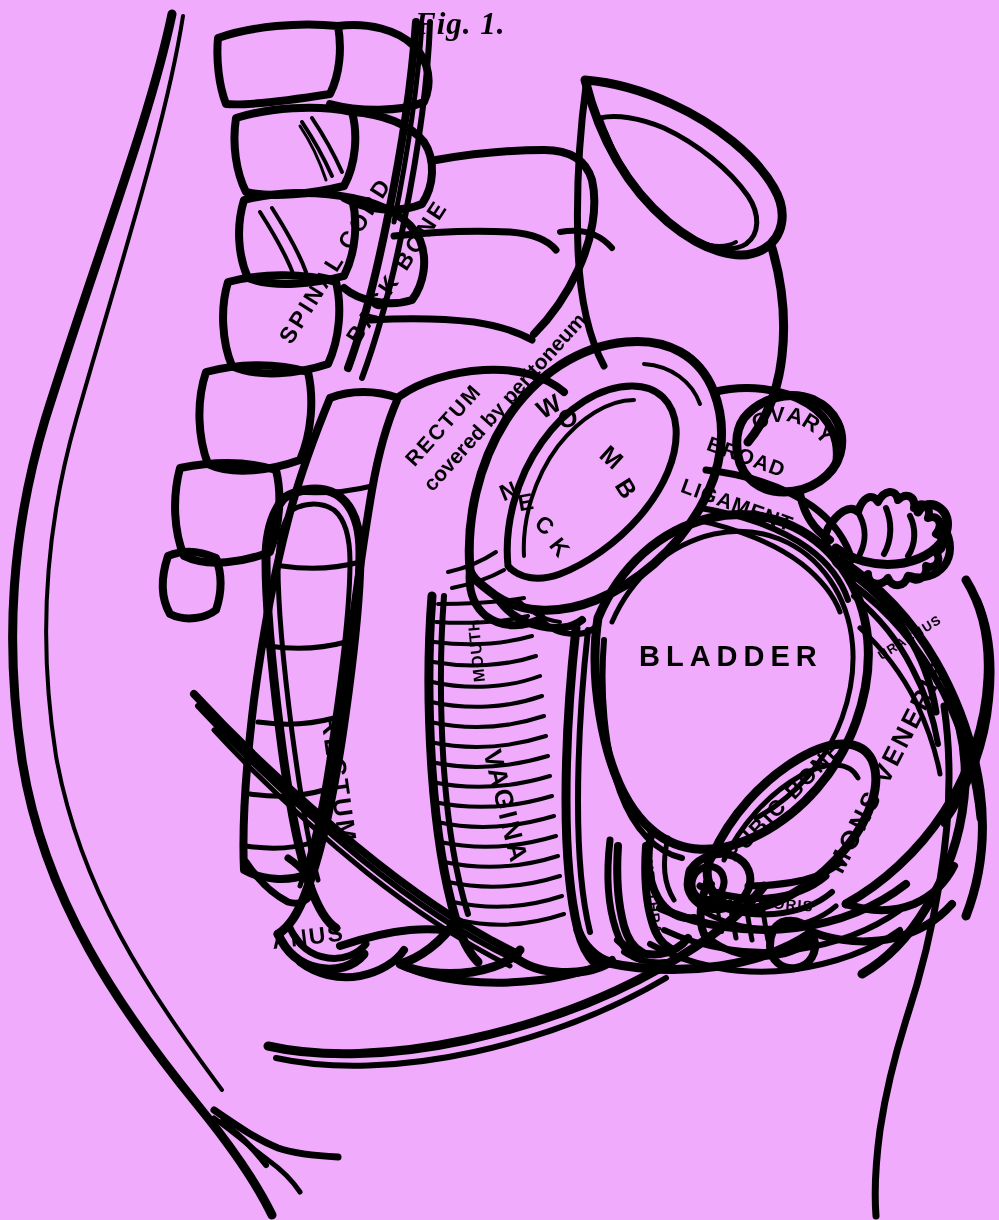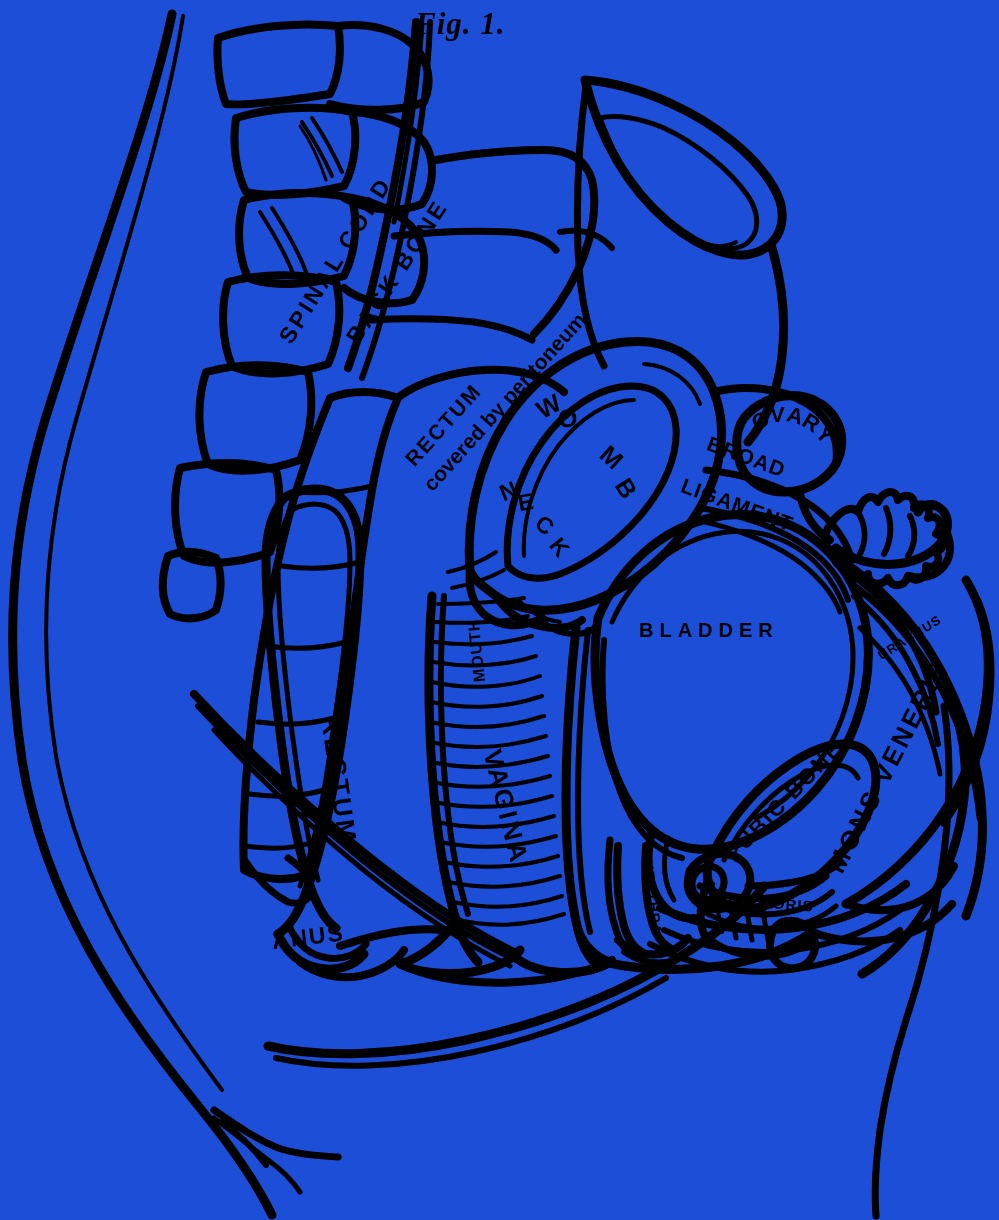--- a/index.html
+++ b/index.html
@@ -13,21 +13,21 @@
     height: 1220px;
     position: relative;
     overflow: hidden;
     font-family: "Liberation Sans", sans-serif;
   }
   #figure-root {
     position: absolute;
     left: 0; top: 0;
     width: 999px;
     height: 1220px;
-    background: #1d4ed8;
+    background: #f0abfc;
   }
   svg.diagram {
     position: absolute;
     left: 0; top: 0;
     width: 999px;
     height: 1220px;
     display: block;
   }
   .fig-title {
     position: absolute;
@@ -303,21 +303,21 @@
     <span style="left:752px; top:408px; font-size:22px; transform:rotate(-20deg);">O</span>
     <span style="left:770px; top:402px; font-size:22px; transform:rotate(0deg);">V</span>
     <span style="left:787px; top:403px; font-size:22px; transform:rotate(16deg);">A</span>
     <span style="left:803px; top:410px; font-size:22px; transform:rotate(32deg);">R</span>
     <span style="left:817px; top:422px; font-size:22px; transform:rotate(48deg);">Y</span>
   </div>
 
   <div class="lbl" style="left:708px; top:432px; font-size:21px; letter-spacing:1px; transform:rotate(20deg);">BROAD</div>
   <div class="lbl" style="left:682px; top:474px; font-size:21px; letter-spacing:1px; transform:rotate(20deg);">LIGAMENT</div>
 
-  <div class="lbl" style="left:639px; top:620px; font-size:20px; letter-spacing:6px;">BLADDER</div>
+  <div class="lbl" style="left:639px; top:642px; font-size:29px; letter-spacing:6px;">BLADDER</div>
 
   <div class="lbl" style="left:879px; top:650px; font-size:13px; letter-spacing:1px; transform:rotate(-32deg);">URACHUS</div>
 
   <div class="lbl" style="left:834px; top:858px; font-size:26px; letter-spacing:3px; transform:rotate(-63deg);">MONS VENERIS</div>
 
   <div class="lbl" style="left:729px; top:847px; font-size:22px; letter-spacing:2px; transform:rotate(-46deg);">PUBIC BONE</div>
 
   <div class="lbl" style="left:736px; top:893px; font-size:15px; letter-spacing:1px; transform:rotate(4deg);">CLITORIS</div>
 
   <div class="lbl" style="left:648px; top:853px; font-size:14px; letter-spacing:1px; transform:rotate(83deg);">URETHRA</div>

